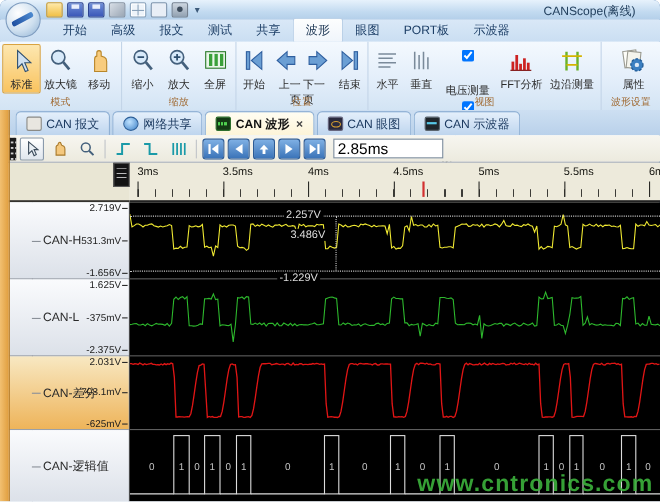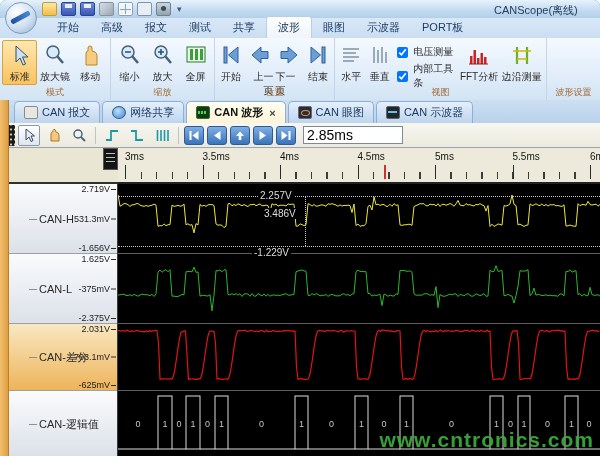--- a/index.html
+++ b/index.html
@@ -27,21 +27,21 @@
   .rtab.active{background:linear-gradient(180deg,#fdfefe,#f0f5fb);border:1px solid #b9cfe6;border-bottom:none;color:#16314f;}
   
   .ribbon{position:absolute;left:0;top:38px;right:0;height:62px;background:linear-gradient(180deg,#f4f9fe,#e3eefa 55%,#d3e4f4);border-bottom:1px solid #b4c9e0;display:flex;}
   .rgroup{position:relative;height:100%;box-sizing:border-box;padding:2px 2px 12px;display:flex;align-items:flex-start;}
   .rgroup+.rgroup{border-left:1px solid #c3d5e8;}
   .rg-label{position:absolute;left:0;right:0;bottom:1px;text-align:center;font-size:9px;color:#a06a32;}
   .rbtn{display:flex;flex-direction:column;align-items:center;justify-content:flex-start;width:36px;padding:2px 0 0;font-size:10px;color:#2c2c2c;border:1px solid transparent;border-radius:2px;gap:1px;}
   .rbtn svg{display:block;}
   .rbtn.sel{background:linear-gradient(180deg,#fde7b0,#f9c35f);border-color:#d9a340;}
   .vcol{display:flex;flex-direction:column;justify-content:flex-start;gap:3px;padding:5px 3px 0;}
-  .chk{display:flex;align-items:center;gap:5px;font-size:10px;color:#2c2c2c;}
+  .chk{display:flex;align-items:center;gap:19px;font-size:10px;color:#2c2c2c;flex-direction:column;}
   .chk input{width:11px;height:11px;margin:0;}
   
   .docbar{position:absolute;left:0;top:100px;right:0;height:23px;background:linear-gradient(180deg,#cddff2,#b9d1ea);display:flex;align-items:flex-end;padding-left:14px;box-sizing:border-box;}
   .dtab{display:flex;align-items:center;gap:4px;font-size:11px;color:#1c3a60;background:linear-gradient(180deg,#e4effb,#bed5ee);border:1px solid #8fb0d4;border-bottom:none;border-radius:5px 5px 0 0;padding:3px 9px 3px;margin-right:2px;}
   .dtab.active{background:linear-gradient(180deg,#fffdf2,#fdf4d8);color:#111;font-weight:bold;}
   .dtab .close{font-size:11px;color:#444;margin-left:2px;}
   .dicon{width:12px;height:11px;border-radius:2px;display:inline-block;position:relative;}
   .di-msg{background:#e8e6e0;border:1px solid #8a8a86;}
   .di-net{background:radial-gradient(circle at 40% 35%,#bfe2ff,#3f82c8);border:1px solid #2d5f98;border-radius:50%;}
   .di-wave{background:#143a14;border:1px solid #2c6e2c;}
@@ -115,22 +115,22 @@
     </div>
 
   <div class="rtabs">
     <span class="rtab">开始</span>
     <span class="rtab">高级</span>
     <span class="rtab">报文</span>
     <span class="rtab">测试</span>
     <span class="rtab">共享</span>
     <span class="rtab active">波形</span>
     <span class="rtab">眼图</span>
+    <span class="rtab">PORT板</span>
     <span class="rtab">示波器</span>
-    <span class="rtab">PORT板</span>
   </div>
 
   <div class="ribbon">
     <div class="rgroup" style="width:110px;">
       <div class="rbtn sel">
         <svg width="24" height="26">
             <path d="M8,3 L8,19 L12,15 L15,22 L17.5,21 L14.5,14 L20,14 Z" fill="#cfe0f0" stroke="#2f4f6f" stroke-width="1"></path>
           </svg>
         <span>标准</span>
       </div>
@@ -266,20 +266,29 @@
               <line x1="4" y1="8" x2="22" y2="8"></line>
               <line x1="8" y1="16" x2="18" y2="16"></line>
             </g>
           </svg>
         <span>边沿测量</span>
       </div>
       <div class="rg-label">视图</div>
     </div>
 
     <div class="rgroup" style="flex:1;">
+      <div class="rbtn" style="width:40px;margin-left:6px;">
+        <svg width="26" height="26">
+            <rect x="4" y="3" width="12" height="15" fill="#fdfdf8" stroke="#9a9a90" transform="rotate(-8 10 10)"></rect>
+            <rect x="7" y="4" width="12" height="15" fill="#f4f4ec" stroke="#9a9a90" transform="rotate(6 13 11)"></rect>
+            <circle cx="16" cy="16" r="5.5" fill="#3a7fc1" stroke="#1f5a94" stroke-width="1.2" stroke-dasharray="2.4 1.6"></circle>
+            <circle cx="16" cy="16" r="2" fill="#dce9f6"></circle>
+          </svg>
+        <span>属性</span>
+      </div>
       <div class="rg-label">波形设置</div>
     </div>
   </div>
 
   <div class="docbar">
     <div class="dtab">
         <span class="dicon di-msg"></span>
         <span>CAN 报文</span>
       </div>
     <div class="dtab">

